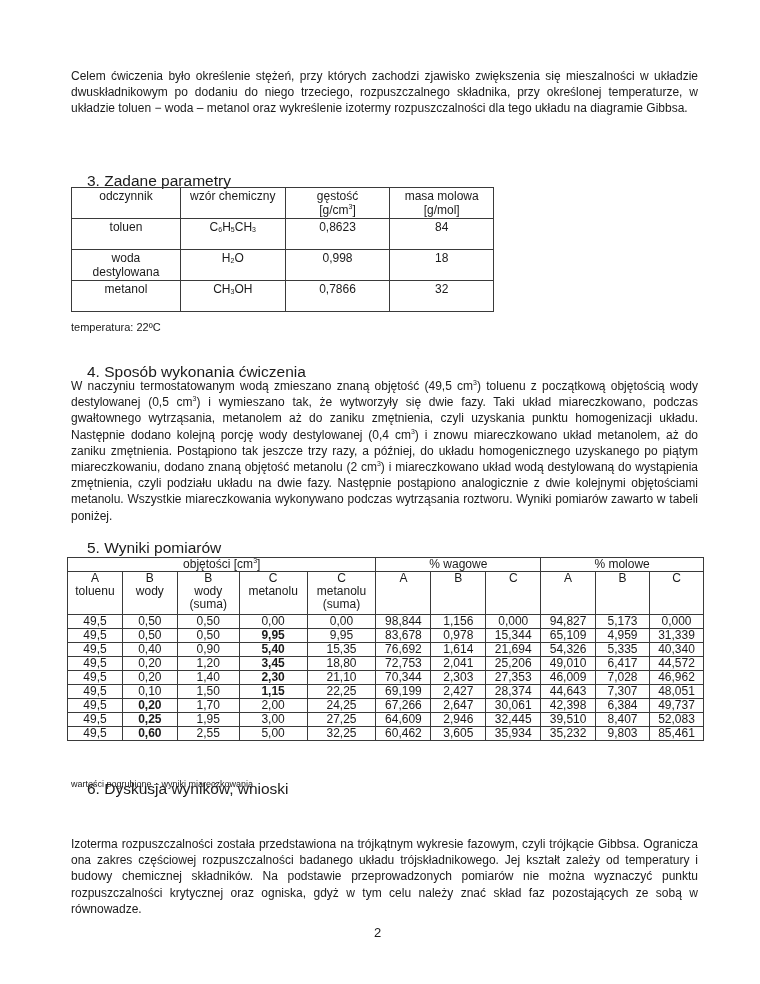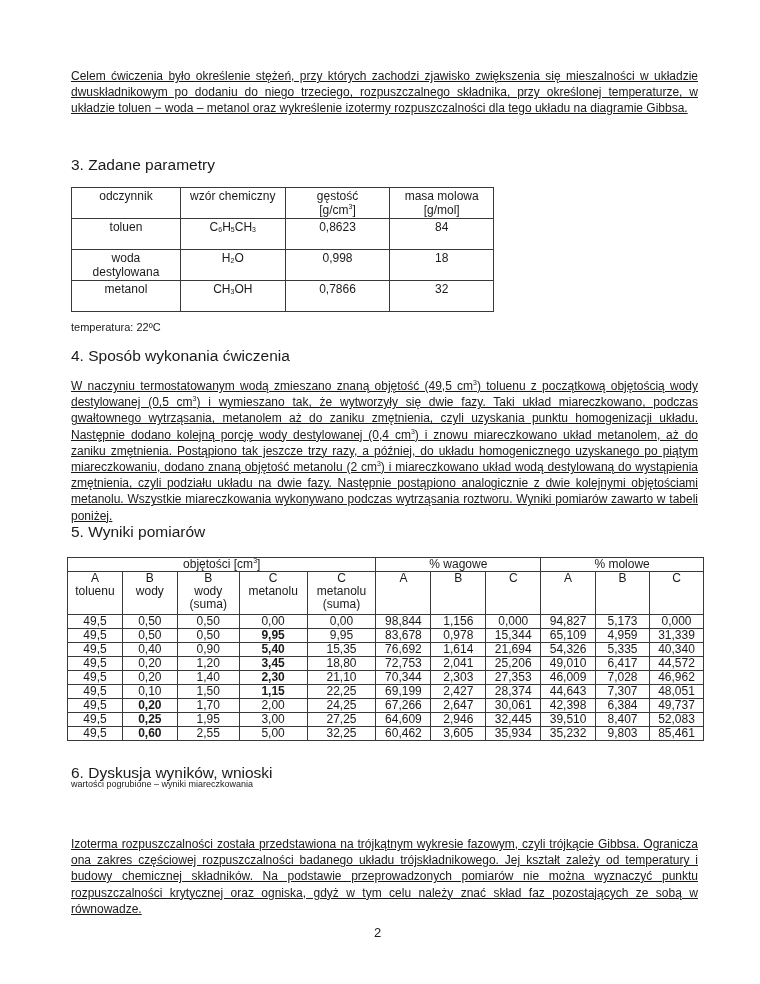--- a/index.html
+++ b/index.html
@@ -1,22 +1,22 @@
 <!DOCTYPE html>
 <html><head>
 <meta charset="utf-8">
 <style>
   html, body { margin: 0; padding: 0; background: #ffffff; }
   body { width: 760px; height: 984px; position: relative; overflow: hidden;
          font-family: "Liberation Sans", sans-serif; color: #1a1a1a; }
   .page { position: absolute; left: 71px; top: 0; width: 627px; }
   .para { font-size: 12px; line-height: 16.2px; text-align: justify; margin: 0; }
-  .para.last-left { text-align-last: left; text-decoration: underline; }
+  .para.last-left { text-align-last: left; }
   h2 { font-family: "Liberation Sans", sans-serif; font-weight: normal; font-size: 15.5px;
-       margin: 0; position: absolute; left: 0; white-space: nowrap; }
+       margin: 16px; position: absolute; left: 0; white-space: nowrap; }
   sup { font-size: 7px; vertical-align: 5px; line-height: 0; }
   sub { font-size: 7px; vertical-align: -1px; line-height: 0; }
 
   table { border-collapse: collapse; position: absolute; left: 0; padding-left: 44px; }
   td { border: 1px solid #3a3a3a; text-align: center; vertical-align: top;
        font-size: 12px; padding: 0; line-height: 14px; }
 
   
   #params { top: 187px; width: 423px; }
   #params td { height: 29px; padding-top: 1px; }

